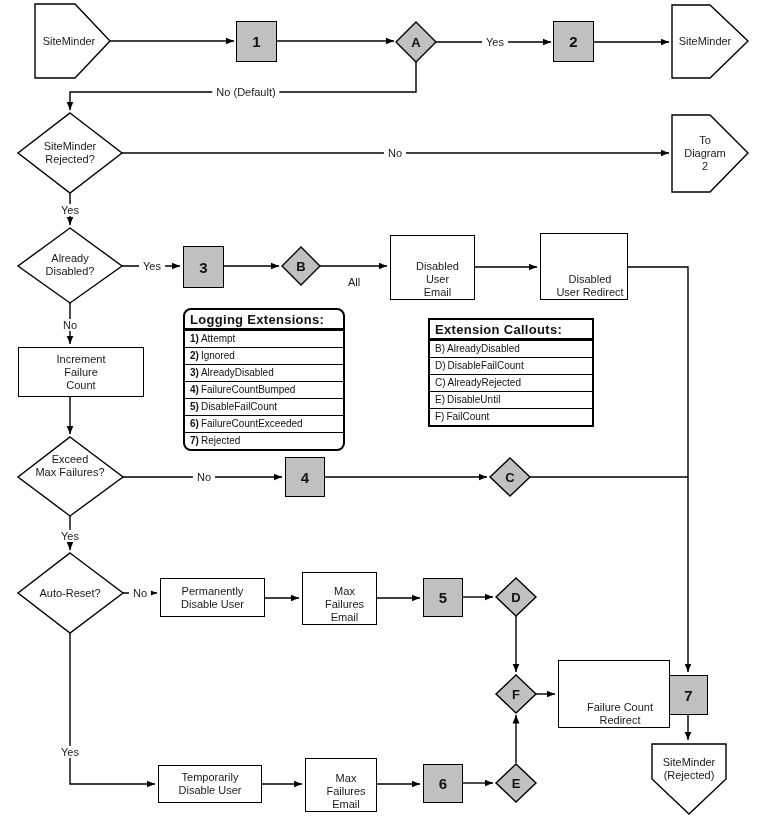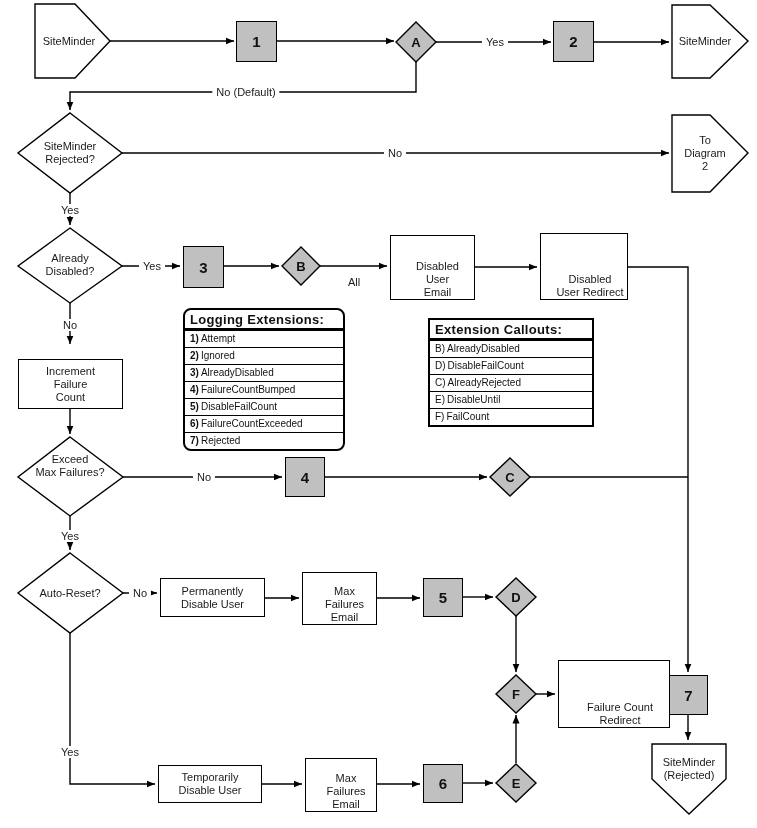--- a/index.html
+++ b/index.html
@@ -143,21 +143,21 @@
   <div class="numbox" style="left:423px;top:578px;width:40px;height:39px;">
       <span>5</span>
     </div>
   <div class="numbox" style="left:423px;top:764px;width:40px;height:39px;">
       <span>6</span>
     </div>
   <div class="numbox" style="left:669px;top:675px;width:39px;height:40px;">
       <span>7</span>
     </div>
 
-  <div class="pbox" style="left:18px;top:359px;width:105px;height:50px;"><span>Increment
+  <div class="pbox" style="left:18px;top:347px;width:126px;height:50px;"><span>Increment
 Failure
 Count</span></div>
   <div class="pbox" style="left:160px;top:578px;width:105px;height:39px;"><span>Permanently
 Disable User</span></div>
   <div class="pbox" style="left:158px;top:765px;width:104px;height:38px;"><span>Temporarily
 Disable User</span></div>
 
   <div class="barbox" style="left:390px;top:235px;width:85px;height:65px;">
     <div class="bar gray"></div>
     <div class="txt">Disabled

